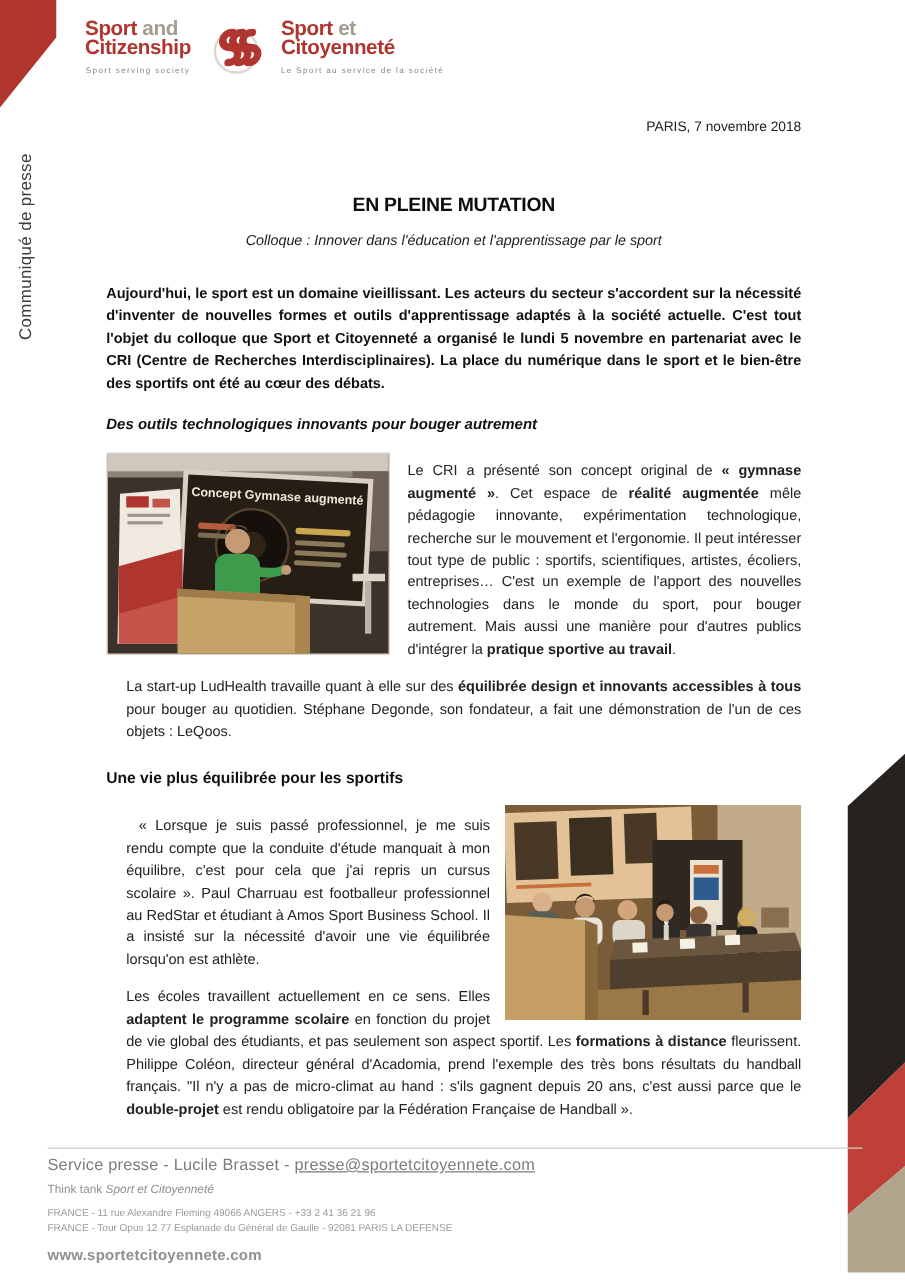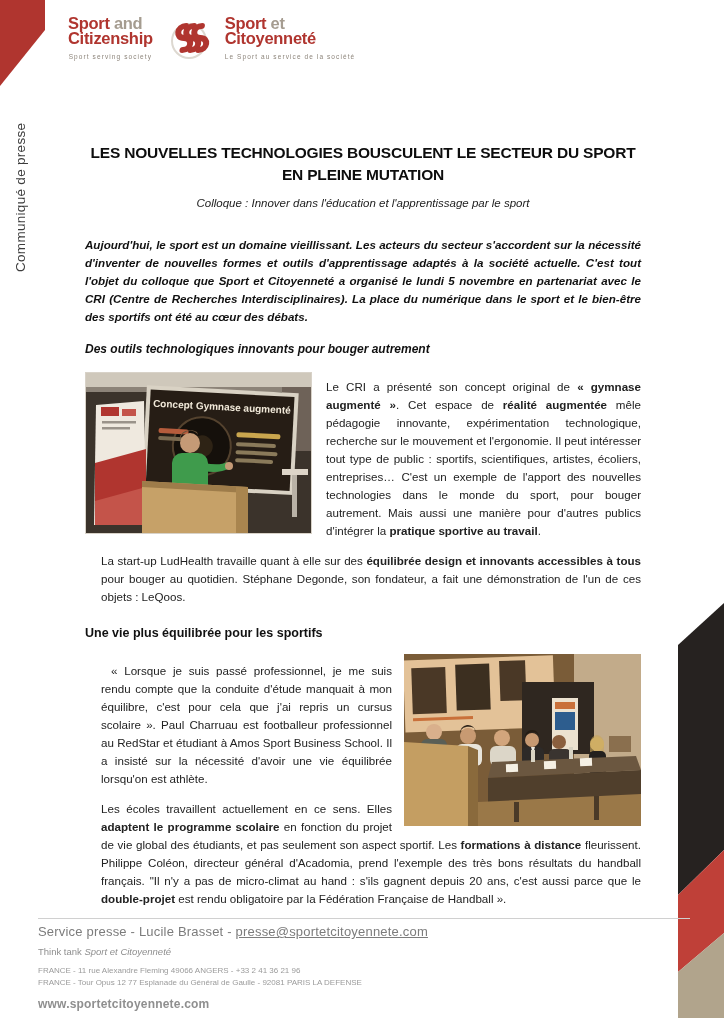--- a/index.html
+++ b/index.html
@@ -22,21 +22,21 @@
   .logo .l1,.logo .l2{font-weight:bold;font-size:16.5px;color:#b0352f;letter-spacing:-.3px;}
   .logo .alt{color:#a59c90;}
   .logo .tagline{font-size:6.5px;color:#8d857b;letter-spacing:1.1px;text-align:center;margin-top:3px;}
   .sss{margin-top:2px;}
   
   .content{position:absolute;left:85px;top:96px;width:556px;}
   .dateline{font-size:11px;text-align:right;color:#222;}
   .title{margin-top:46px;text-align:center;font-weight:bold;font-size:15.5px;
          letter-spacing:-.2px;line-height:1.45;color:#0d0d0d;}
   .subtitle{margin-top:7px;text-align:center;font-style:italic;font-size:11.5px;color:#1c1c1c;}
-  .lead{margin-top:27px;font-weight:bold;font-style:italic;font-size:11.6px;
+  .lead{margin-top:27px;font-weight:bold;font-size:11.6px;
         line-height:1.55;text-align:justify;color:#111;}
   .h-italic{margin-top:16px;font-weight:bold;font-style:italic;font-size:12px;color:#111;}
   .h-plain{margin-top:20px;font-weight:bold;font-size:12.5px;color:#111;}
   section{overflow:hidden;}
   .body{font-size:11.6px;line-height:1.55;text-align:justify;margin:12px 0 0 16px;color:#222;}
   .indent{text-indent:10px;}
   .b{font-weight:bold;} .i{font-style:italic;}
   figure{margin:0;}
   .photo1{float:left;width:225px;height:160px;margin:6px 14px 4px 0;border:1px solid #d8d2c8;box-sizing:content-box;}
   .photo2{float:right;width:237px;height:172px;margin:4px 0 4px 12px;}
@@ -76,23 +76,23 @@
     <div class="logo">
       <div class="l1"><span>Sport</span><span class="alt"> et</span></div>
       <div class="l2">Citoyenneté</div>
       <div class="tagline">Le Sport au service de la société</div>
     </div>
   </header>
 
   <div class="side-label">Communiqué de presse</div>
 
   <article class="content">
+    <div class="dateline">PARIS, 7 novembre 2018</div>
 
     <h1 class="title">
-      <div>LES NOUVELLES TECHNOLOGIES BOUSCULENT LE SECTEUR DU SPORT</div>
       <div>EN PLEINE MUTATION</div>
     </h1>
     <div class="subtitle">Colloque : Innover dans l'éducation et l'apprentissage par le sport</div>
 
     <p class="lead">Aujourd'hui, le sport est un domaine vieillissant. Les acteurs du secteur s'accordent sur la nécessité d'inventer de nouvelles formes et outils d'apprentissage adaptés à la société actuelle. C'est tout l'objet du colloque que Sport et Citoyenneté a organisé le lundi 5 novembre en partenariat avec le CRI (Centre de Recherches Interdisciplinaires). La place du numérique dans le sport et le bien-être des sportifs ont été au cœur des débats.</p>
 
     <h2 class="h-italic">Des outils technologiques innovants pour bouger autrement</h2>
 
     <section>
       <figure class="photo1">

